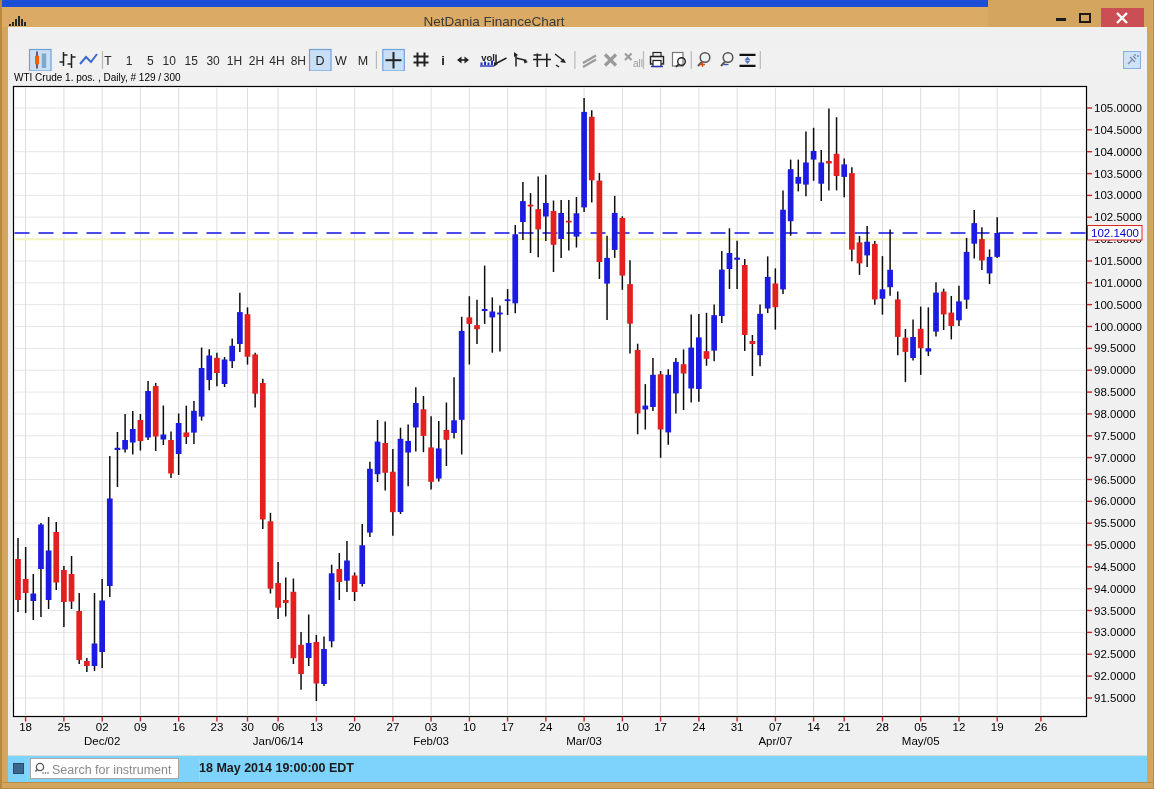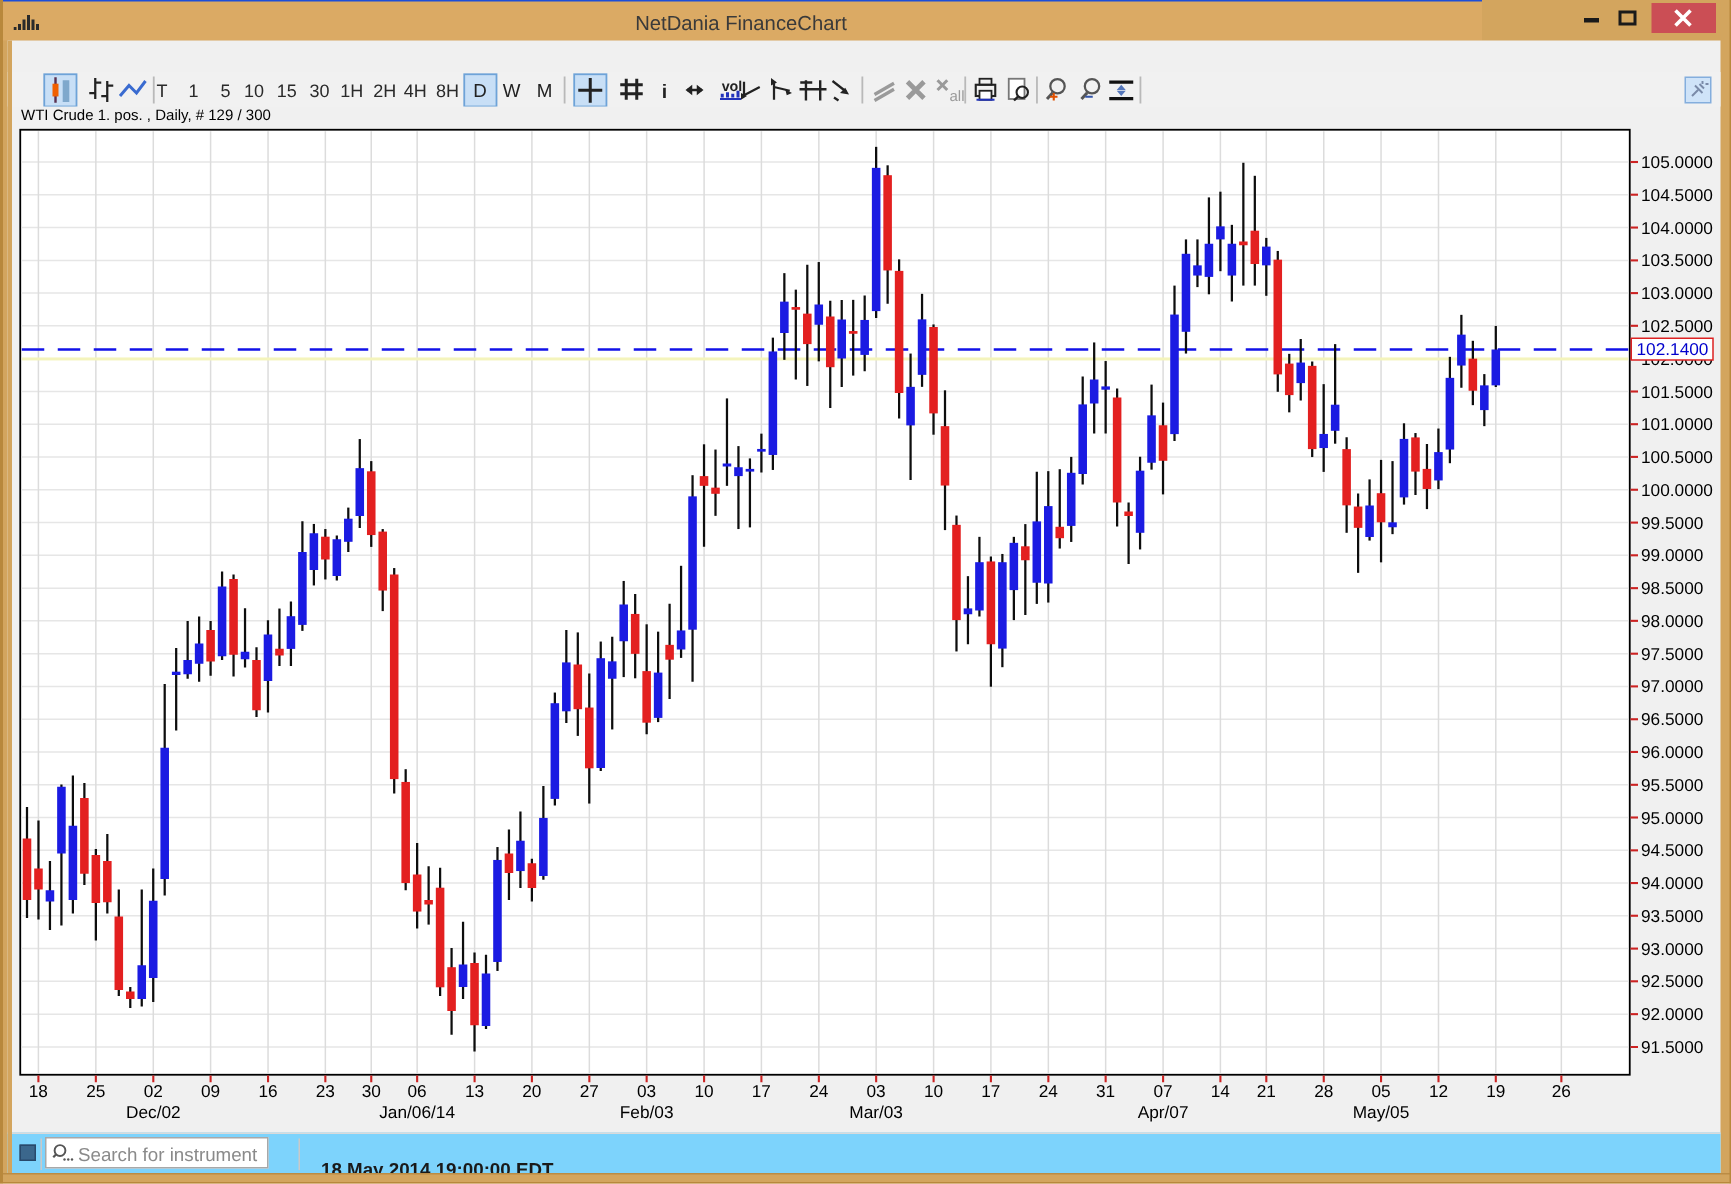--- a/index.html
+++ b/index.html
@@ -1,34 +1,34 @@
 <!DOCTYPE html>
 <html><head><meta charset="utf-8"><title>NetDania FinanceChart</title>
 <style>
 * { margin:0; padding:0; box-sizing:border-box; }
 html,body { width:1154px; height:789px; overflow:hidden; }
 body { font-family:"Liberation Sans", sans-serif; background:#d3a55e; position:relative; }
 .abs { position:absolute; }
-.titlebar { left:0; top:0; width:988px; height:27px; background:#dbaa64; border-top:1px solid #1d4ed8; }
+.titlebar { left:0; top:0; width:988px; height:27px; background:#dbaa64; border-top:7px solid #1d4ed8; }
 .title { position:absolute; left:0; right:0; top:7px; text-align:center; font-size:13.5px; color:#3a3a3a; }
 .appicon { position:absolute; left:9px; top:7px; width:19px; height:14px; }
 .wmin { position:absolute; left:1056px; top:11px; width:10px; height:3px; background:#1a1a1a; }
 .wmax { position:absolute; left:1079px; top:6px; width:12px; height:10px; border:2px solid #1a1a1a; }
 .wclose { position:absolute; left:1101px; top:1px; width:43px; height:20px; background:#cb4e55; }
 .main { left:5px; top:27px; width:1142px; height:755px; background:#f0f0f0; }
 .menubar { position:absolute; left:0; top:0; width:1142px; height:21px; background:#fafafa; }
 .mi { position:absolute; top:5px; font-size:13px; font-weight:bold; color:#141414; }
 .toolbar { position:absolute; left:0; top:21px; width:1142px; height:23px; background:#f1f1f1; }
 .chartlabel { position:absolute; left:9px; top:45px; font-size:10px; color:#000; }
 .statusbar { position:absolute; left:0; top:728px; width:1142px; height:27px; background:#7dd3fc; border-top:1px solid #dadada; }
 .sq { position:absolute; left:7.5px; top:7px; width:11px; height:11px; background:#3b678c; border:1px solid #28496b; }
 .ssep { position:absolute; top:3px; width:1px; height:21px; background:#c9c9c9; }
 .search { position:absolute; left:25px; top:2px; width:149px; height:21px; background:#fff; border:1px solid #a8a8a8; }
 .stext { position:absolute; left:21px; top:3.5px; font-size:12.5px; color:#8a8a8a; }
-.sdate { position:absolute; left:209px; top:4.5px; font-size:12.5px; font-weight:bold; color:#1a1a1a;margin-top:12px; }
+.sdate { position:absolute; left:194px; top:4.5px; font-size:12.5px; font-weight:bold; color:#1a1a1a; }
 .botframe { left:0; top:782px; width:1154px; height:7px; background:#d3a55e; border-top:1px solid #bb8c44; }
 svg { position:absolute; left:0; top:0; }
 text { font-family:"Liberation Sans", sans-serif; }
 </style></head>
 <body>
 <div class="abs titlebar">
 <svg class="appicon" width="19" height="14" viewBox="0 0 19 14">
 <g fill="#2a2a2a">
         <rect x="0" y="10" width="2" height="2"></rect>
         <rect x="3" y="8" width="2" height="4"></rect>

